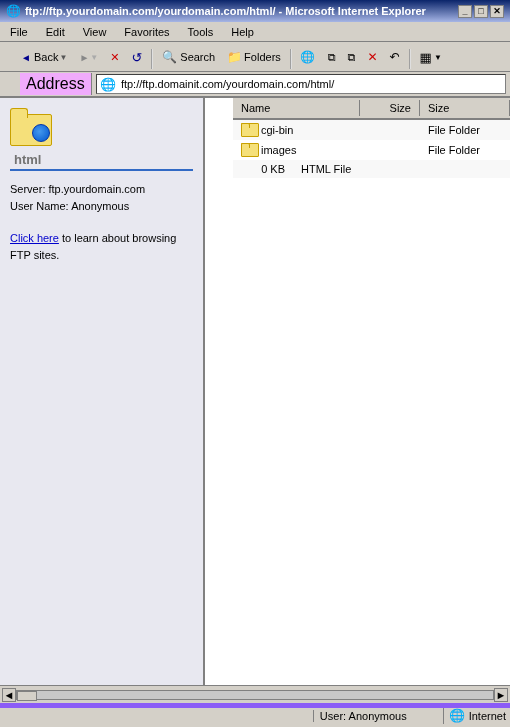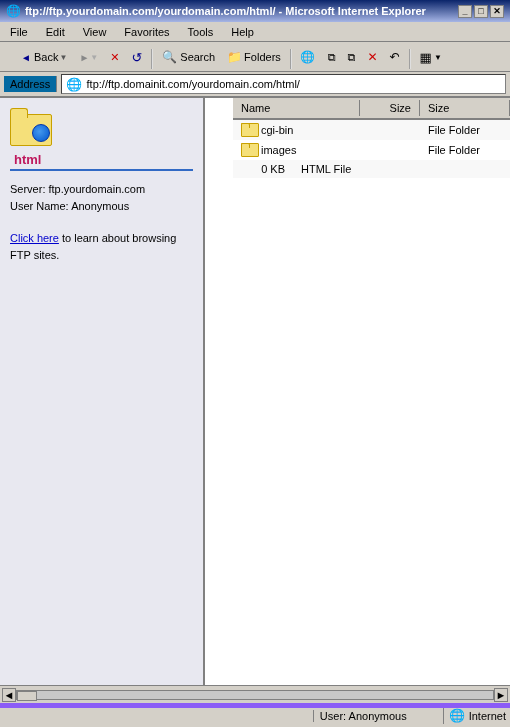--- a/index.html
+++ b/index.html
@@ -129,26 +129,27 @@
     .address-bar {
       background: #d4d0c8;
       padding: 2px 4px;
       display: flex;
       align-items: center;
       gap: 4px;
       height: 26px;
       border-bottom: 2px solid #808080;
     }
     .address-label {
-      font-size: 11px;
+      font-size: 16px;
       padding: 2px 6px;
-      background: #0369a1;
+      background: #f0abfc;
       border-right: 1px solid #808080;
       white-space: nowrap;
       color: #000;
+      margin-left: 16px;
     }
     .address-input {
       flex: 1;
       height: 20px;
       border: 1px solid #808080;
       border-top-color: #404040;
       border-left-color: #404040;
       background: white;
       padding: 1px 4px;
       font-size: 11px;
@@ -167,21 +168,21 @@
     .left-panel {
       width: 205px;
       background: #e8e8f0;
       border-right: 2px solid #808080;
       padding: 10px;
       flex-shrink: 0;
     }
     .folder-name {
       font-size: 13px;
       font-weight: bold;
-      color: #be185d;
+      color: #737373;
       padding: 2px 4px;
       border-bottom: 2px solid #316ac5;
       margin-bottom: 10px;
     }
     .server-info {
       font-size: 11px;
       color: #000;
       line-height: 1.5;
       margin-bottom: 16px;
     }

